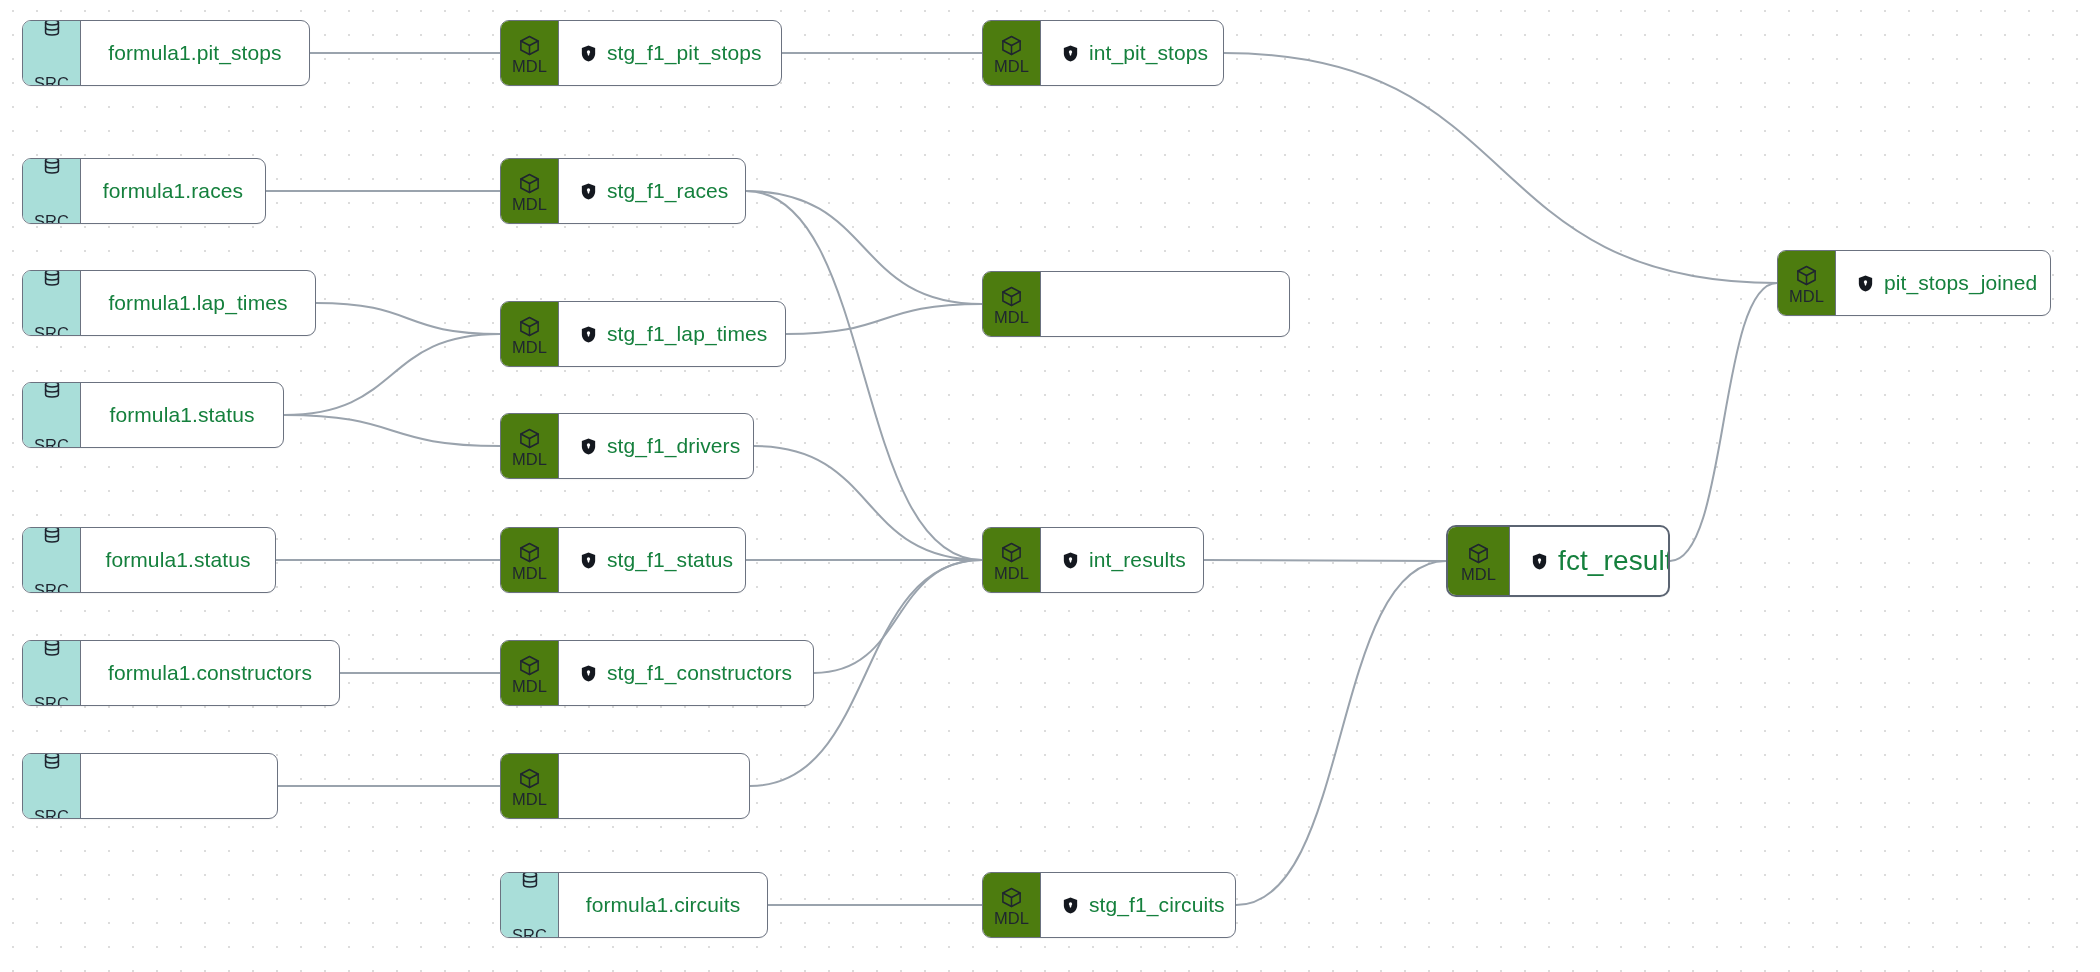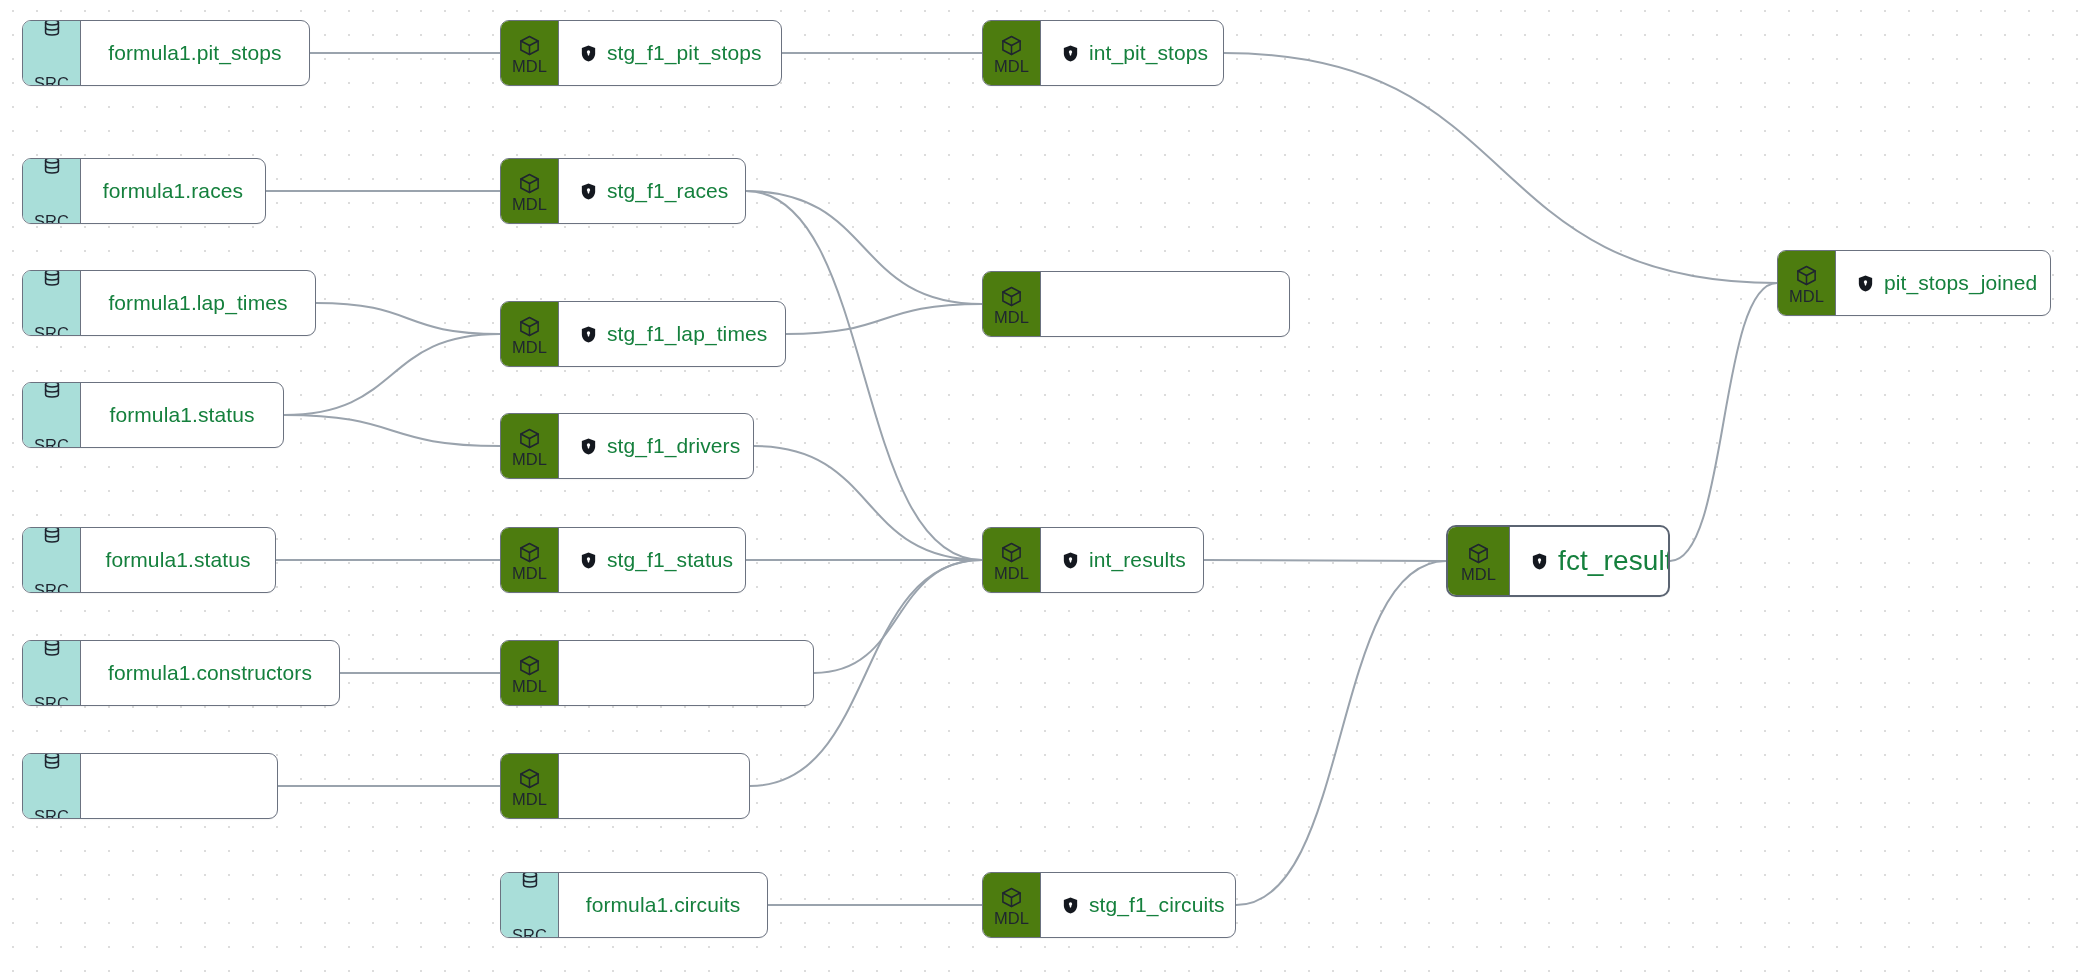--- a/index.html
+++ b/index.html
@@ -325,20 +325,28 @@
       </div>
       <div class="node" style="left: 500px; top: 640px; width: 314px;">
         <div class="node-badge badge-mdl">
           <span class="badge-icon"><svg width="23" height="23" viewBox="0 0 24 24" fill="none" stroke="#1f2530" stroke-width="1.6" stroke-linecap="round" stroke-linejoin="round">
               <path d="M12 2.6 21 7.3v9.4L12 21.4 3 16.7V7.3z"></path>
               <path d="M3 7.3 12 12l9-4.7"></path>
               <path d="M12 12v9.4"></path>
             </svg></span>
           <span class="badge-text">MDL</span>
         </div>
+        <div class="node-body">
+          <span class="shield-icon"><svg width="19" height="19" viewBox="0 0 24 24">
+              <path d="M12 1.8 3.6 5v7.1c0 5.2 3.6 8.9 8.4 10.1 4.8-1.2 8.4-4.9 8.4-10.1V5z" fill="#14181f"></path>
+              <circle cx="12" cy="10" r="2.1" fill="#ffffff"></circle>
+              <rect x="11" y="10.6" width="2" height="4.1" rx="1" fill="#ffffff"></rect>
+            </svg></span>
+          <span class="node-label">stg_f1_constructors</span>
+        </div>
       </div>
       <div class="node" style="left: 500px; top: 753px; width: 250px;">
         <div class="node-badge badge-mdl">
           <span class="badge-icon"><svg width="23" height="23" viewBox="0 0 24 24" fill="none" stroke="#1f2530" stroke-width="1.6" stroke-linecap="round" stroke-linejoin="round">
               <path d="M12 2.6 21 7.3v9.4L12 21.4 3 16.7V7.3z"></path>
               <path d="M3 7.3 12 12l9-4.7"></path>
               <path d="M12 12v9.4"></path>
             </svg></span>
           <span class="badge-text">MDL</span>
         </div>

